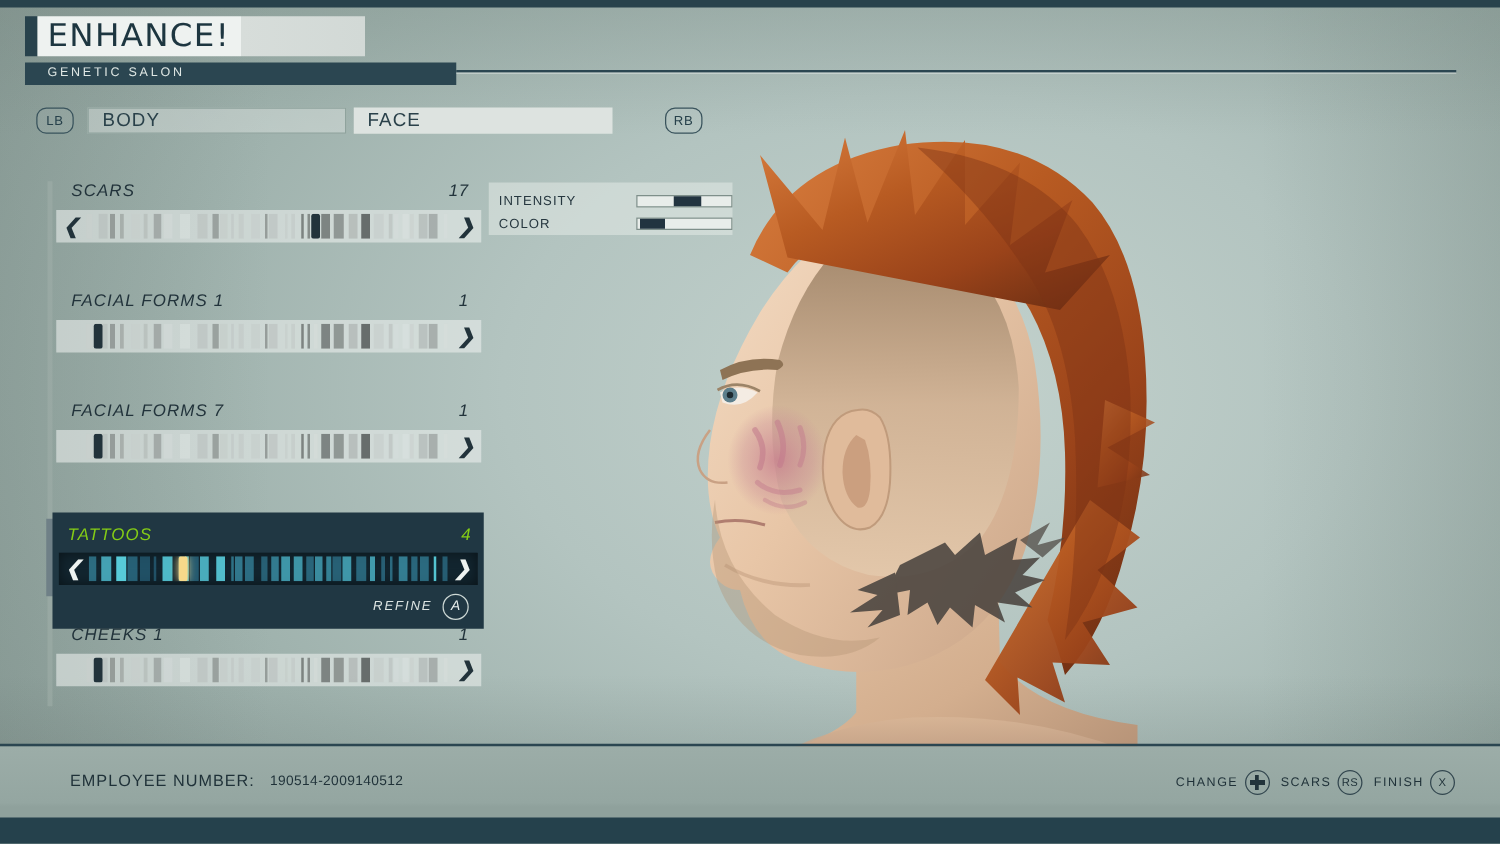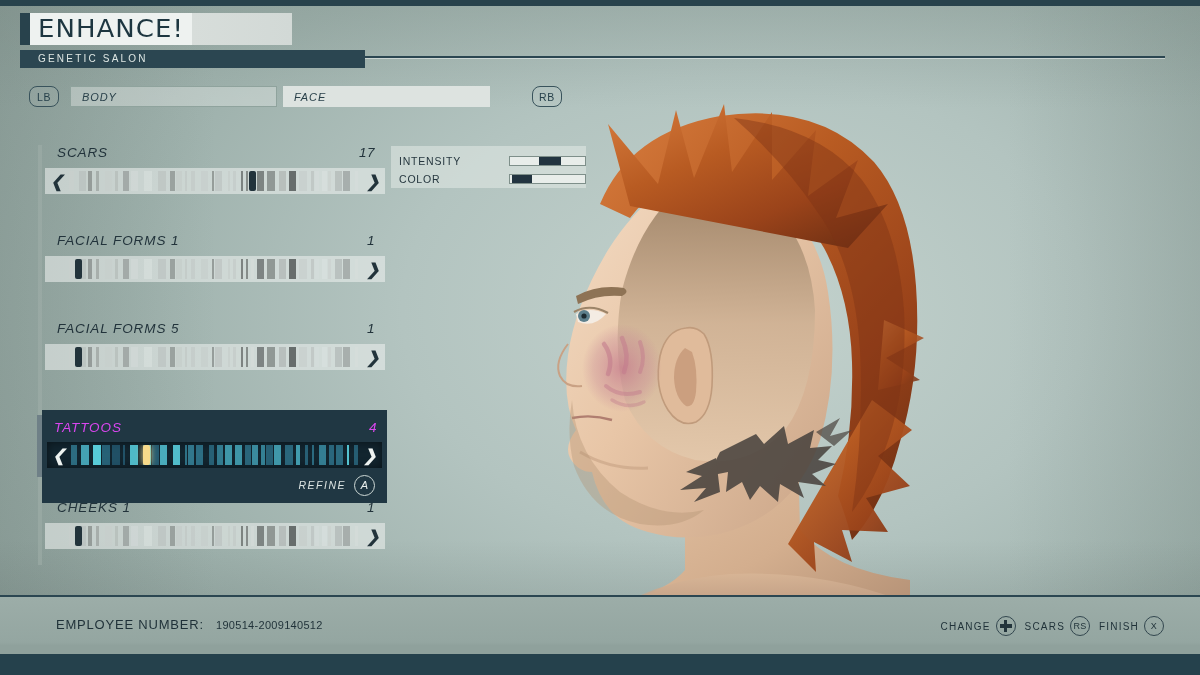--- a/index.html
+++ b/index.html
@@ -68,23 +68,22 @@
     position:absolute; width:30px; height:21px; border:1.6px solid #39535c;
     border-radius:8px; color:#27414b; font-size:10.5px; letter-spacing:.6px;
     display:flex; align-items:center; justify-content:center;
     background:rgba(255,255,255,.06);
   }
   #bump-lb{ left:29px; top:2px; }
   #bump-rb{ left:532px; top:2px; }
   .tab{
     position:absolute; height:21px; top:2px;
     display:flex; align-items:center;
-    font-size:11px; letter-spacing:.9px; color:#2a414a;
+    font-size:15px; letter-spacing:.9px; color:#2a414a;
     padding-left:11px;
-    font-style:italic;
   }
   .tab.inactive{ background:rgba(228,234,231,.42); border:1px solid #8fa39d; }
   .tab.active{ background:#dde3e0; }
   #tab-body{ left:70px; width:207px; }
   #tab-face{ left:283px; width:207px; }
 
   
   .list-panel{ position:absolute; left:20px; top:140px; width:365px; height:430px; }
   .scroll-track{
     position:absolute; left:18px; top:5px; width:4px; height:420px;
@@ -118,21 +117,21 @@
   .arrow.blank{ color:transparent; }
   .ticks{ position:relative; flex:1 1 auto; height:20px; overflow:hidden; }
   .tick{ position:absolute; top:0; height:20px; }
 
   
   .row.selected{
     left:22px; width:345px;
     background:#203743; padding:8px 0 6px 0;
   }
   .row.selected .row-label,
-  .row.selected .row-value{ color:#d946ef; top:2px; }
+  .row.selected .row-value{ color:#84cc16; top:2px; }
   .row.selected .row-head{ height:24px; }
   .row.selected .slider{
     background:#12252f; margin:0 5px;
     box-shadow:inset 0 0 10px rgba(0,0,0,.5);
   }
   .row.selected .arrow{ color:#eef3f1; }
   .refine-line{
     position:relative; height:24px; margin-top:5px;
     display:flex; align-items:center; justify-content:flex-end; padding-right:12px;
   }
@@ -421,21 +420,21 @@
             <div class="tick" style="left:266px;width:7px;background:rgba(170,176,174,0.5835327267646789)"></div>
             <div class="tick" style="left:274px;width:7px;background:rgba(148,154,152,0.6786077082157135)"></div>
             <div class="tick" style="left:286px;width:3px;background:rgba(217,223,221,0.37717743068933485)"></div>
             <div class="tick" style="left:6px;width:7px;background:#22333b;border-radius:2px;"></div>
           </div>
       <div class="arrow">❯</div>
     </div>
       </div>
       <div class="row" style="top: 181px;">
     <div class="row-head">
-      <div class="row-label">FACIAL FORMS 5</div>
+      <div class="row-label">FACIAL FORMS 7</div>
       <div class="row-value">1</div>
     </div>
     <div class="slider">
       <div class="arrow blank">❮</div>
       <div class="ticks">
             <div class="tick" style="left:0px;width:5px;background:rgba(202,208,206,0.4409952998161316)"></div>
             <div class="tick" style="left:10px;width:7px;background:rgba(180,186,184,0.5394043505191803)"></div>
             <div class="tick" style="left:19px;width:4px;background:rgba(132,138,136,0.7459204494953156)"></div>
             <div class="tick" style="left:27px;width:3px;background:rgba(151,157,155,0.6649583876132965)"></div>
             <div class="tick" style="left:36px;width:7px;background:rgba(199,205,203,0.4577734291553497)"></div>

